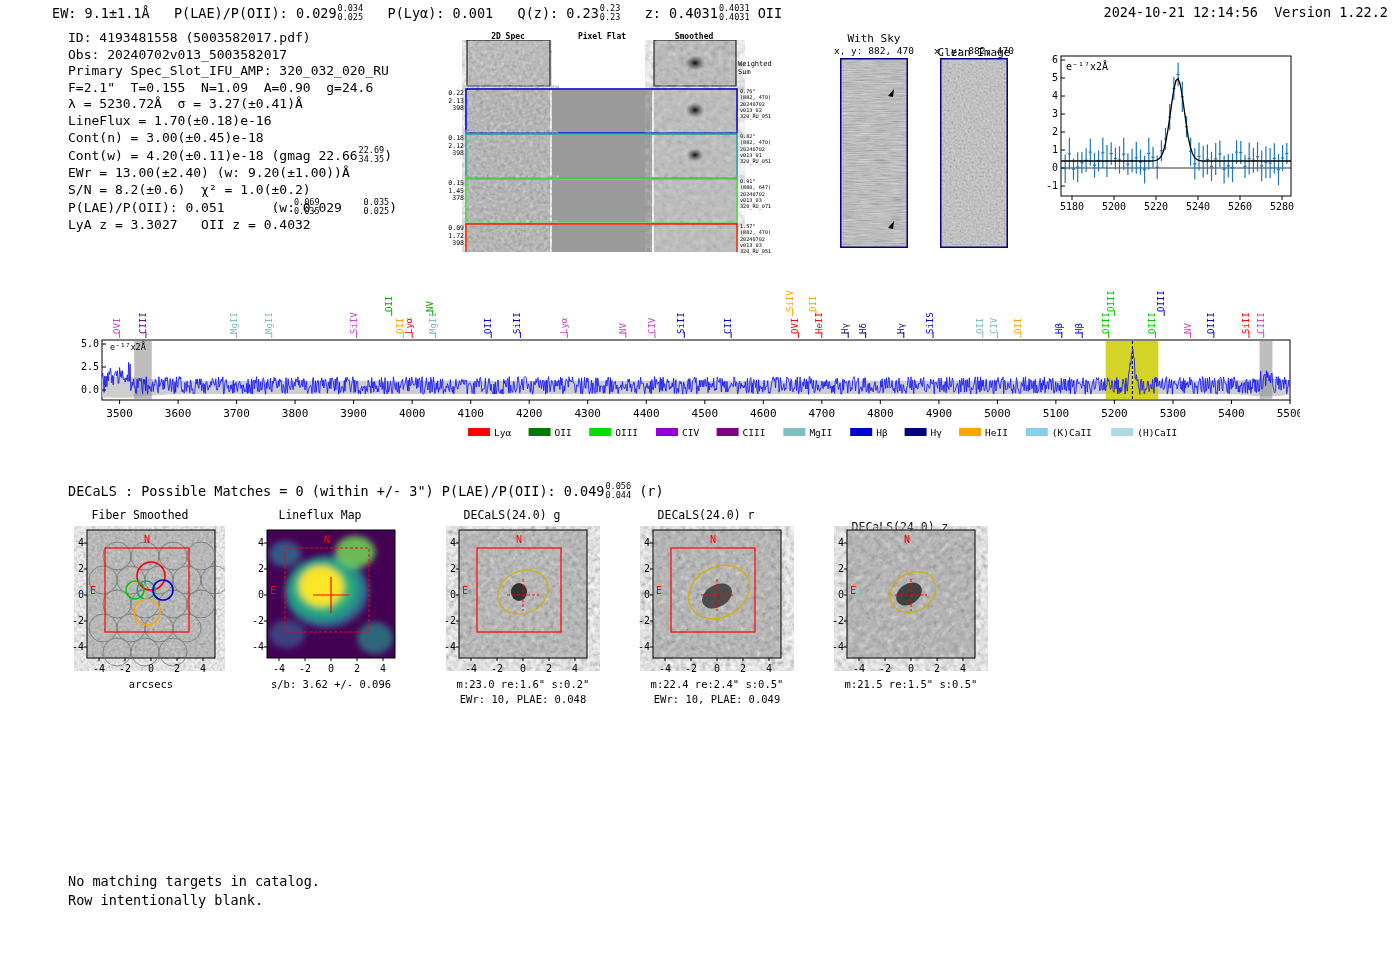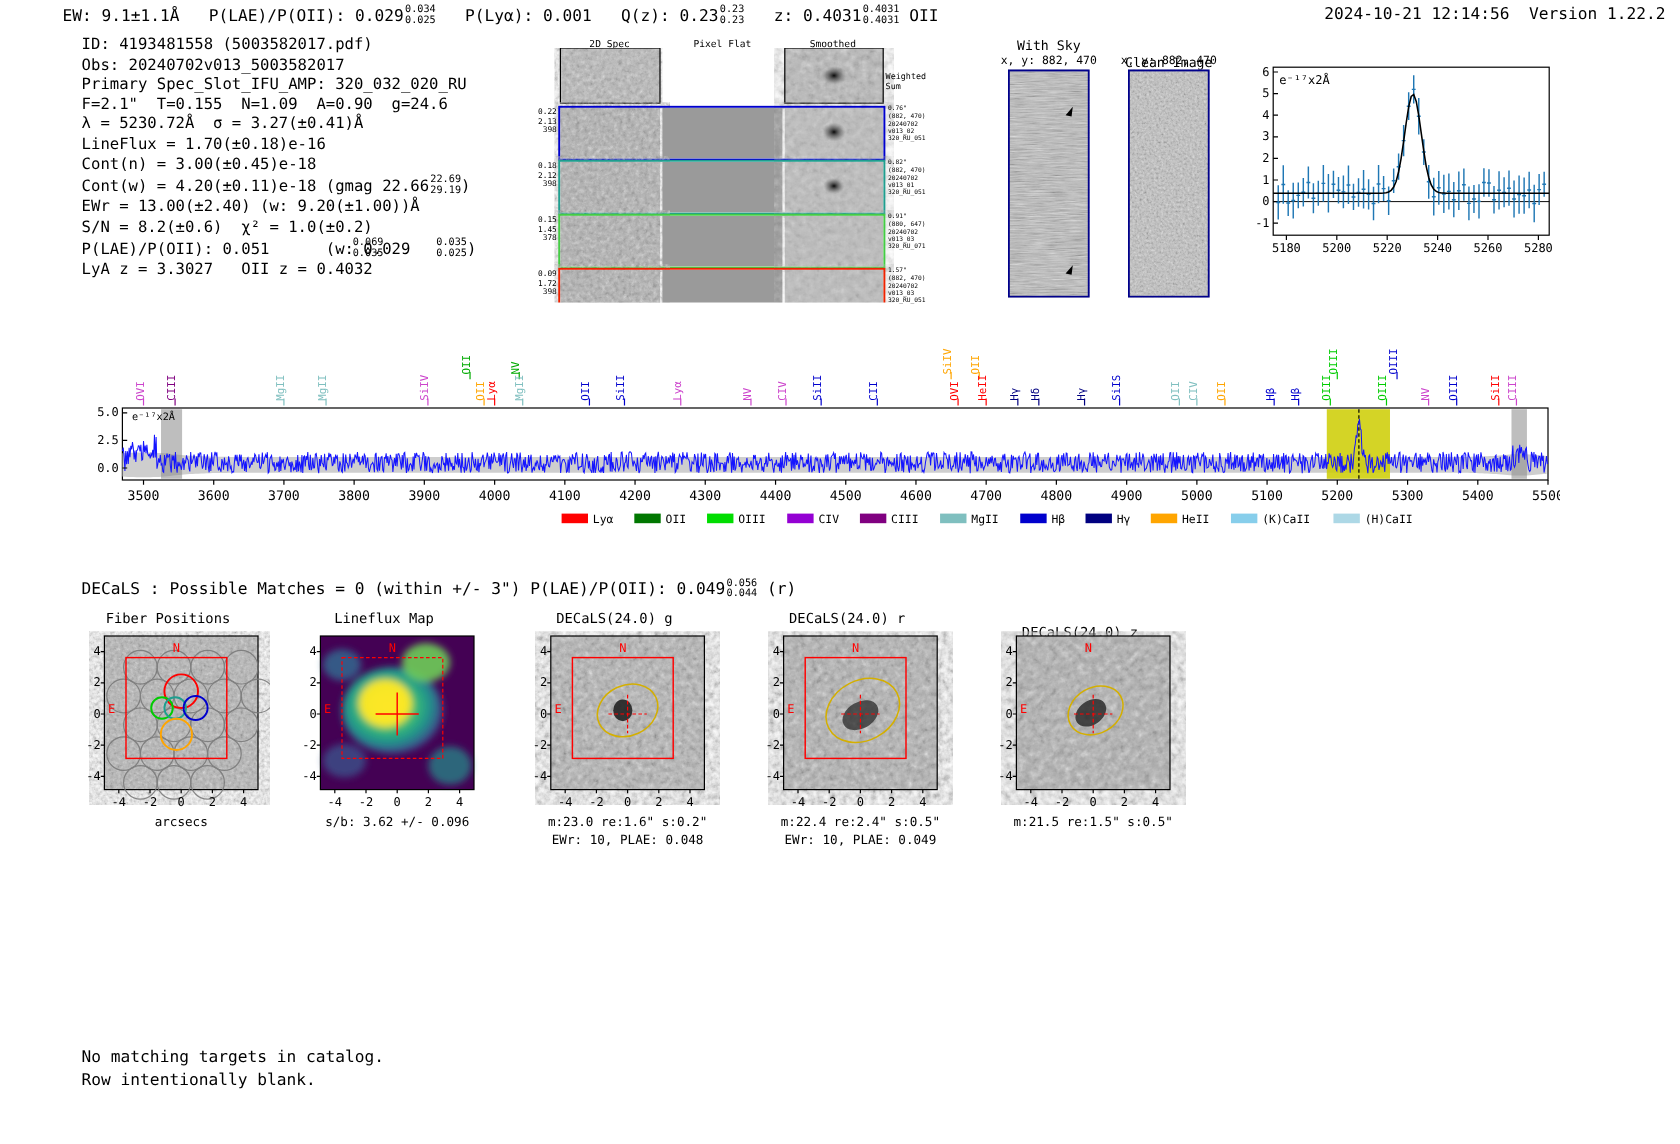--- a/index.html
+++ b/index.html
@@ -12,21 +12,21 @@
   #top-date{right:12px;top:4px;font-size:13.5px;}
   sup.frac{display:inline-block;vertical-align:-0.15em;font-size:8.5px;line-height:1.02;text-align:left;margin-left:1px;}
   sup.frac span{display:block;}
 
   
   #info-block{left:68px;top:30px;font-size:13px;line-height:16.6px;}
   #info-block div{white-space:pre;}
 
   
   #spec2d{left:462px;top:32px;width:300px;height:220px;}
-  .panel-label{position:absolute;font-size:8px;text-align:center;}
+  .panel-label{position:absolute;font-size:8px;text-align:center;font-weight:bold;}
   .rowlabels{position:absolute;font-size:6.5px;line-height:7.6px;text-align:right;}
   .rowlabels-r{position:absolute;font-size:5.2px;line-height:6.3px;text-align:left;color:#000;}
 
   
   .cutouts-title{position:absolute;font-size:11px;text-align:center;}
 
   
   #emline{left:1035px;top:52px;width:262px;height:182px;}
 
   
@@ -62,21 +62,21 @@
 </div>
 
 <div class="abs mono" id="info-block">
   <div>ID: 4193481558 (5003582017.pdf)</div>
   <div>Obs: 20240702v013_5003582017</div>
   <div>Primary Spec_Slot_IFU_AMP: 320_032_020_RU</div>
   <div>F=2.1"  T=0.155  N=1.09  A=0.90  g=24.6</div>
   <div>λ = 5230.72Å  σ = 3.27(±0.41)Å</div>
   <div>LineFlux = 1.70(±0.18)e-16</div>
   <div>Cont(n) = 3.00(±0.45)e-18</div>
-  <div><span>Cont(w) = 4.20(±0.11)e-18 (gmag 22.66</span><sup class="frac"><span>22.69</span><span>29.19</span></sup><span>)</span></div>
+  <div><span>Cont(w) = 4.20(±0.11)e-18 (gmag 22.66</span><sup class="frac"><span>22.69</span><span>34.35</span></sup><span>)</span></div>
   <div>EWr = 13.00(±2.40) (w: 9.20(±1.00))Å</div>
   <div>S/N = 8.2(±0.6)  χ² = 1.0(±0.2)</div>
   <div><span>P(LAE)/P(OII): 0.051      (w: 0.029</span><sup class="frac" style="margin-left:-48px;"><span>0.069</span><span>0.035</span></sup><sup class="frac" style="margin-left:44px;"><span>0.035</span><span>0.025</span></sup><span>)</span></div>
   <div>LyA z = 3.3027   OII z = 0.4032</div>
 </div>
 
 <div class="abs" id="spec2d">
   <div class="panel-label" style="left:6px;top:0px;width:80px;">2D Spec</div>
   <div class="panel-label" style="left:100px;top:0px;width:80px;">Pixel Flat</div>
   <div class="panel-label" style="left:192px;top:0px;width:80px;">Smoothed</div>
@@ -579,21 +579,21 @@
 </div>
 
 <div class="abs mono" id="decals-header">
   <span>DECaLS : Possible Matches = 0 (within +/- 3")   P(LAE)/P(OII):  0.049</span><sup class="frac"><span>0.056</span><span>0.044</span></sup>
   <span>(r)</span>
 </div>
 
 <div class="abs" style="left:55px;top:508px;">
 
   <div class="abs" style="left:0;top:0;width:170px;">
-    <div class="cut-title" style="left:0;top:0;">Fiber Positions</div>
+    <div class="cut-title" style="left:0;top:0;">Fiber Smoothed</div>
     <svg width="170" height="190" style="position:absolute;left:0;top:18px;">
       <defs>
           <filter id="fpg">
             <feTurbulence type="fractalNoise" baseFrequency="0.35" numOctaves="3" seed="5"></feTurbulence>
             <feColorMatrix type="saturate" values="0"></feColorMatrix>
           </filter>
         </defs>
       <rect x="32" y="4" width="128" height="128" fill="#b5b5b5"></rect>
       <rect x="32" y="4" width="128" height="128" filter="url(#fpg)" opacity="0.85"></rect>
       <rect x="32" y="4" width="128" height="128" fill="none" stroke="#000" stroke-width="1"></rect>

